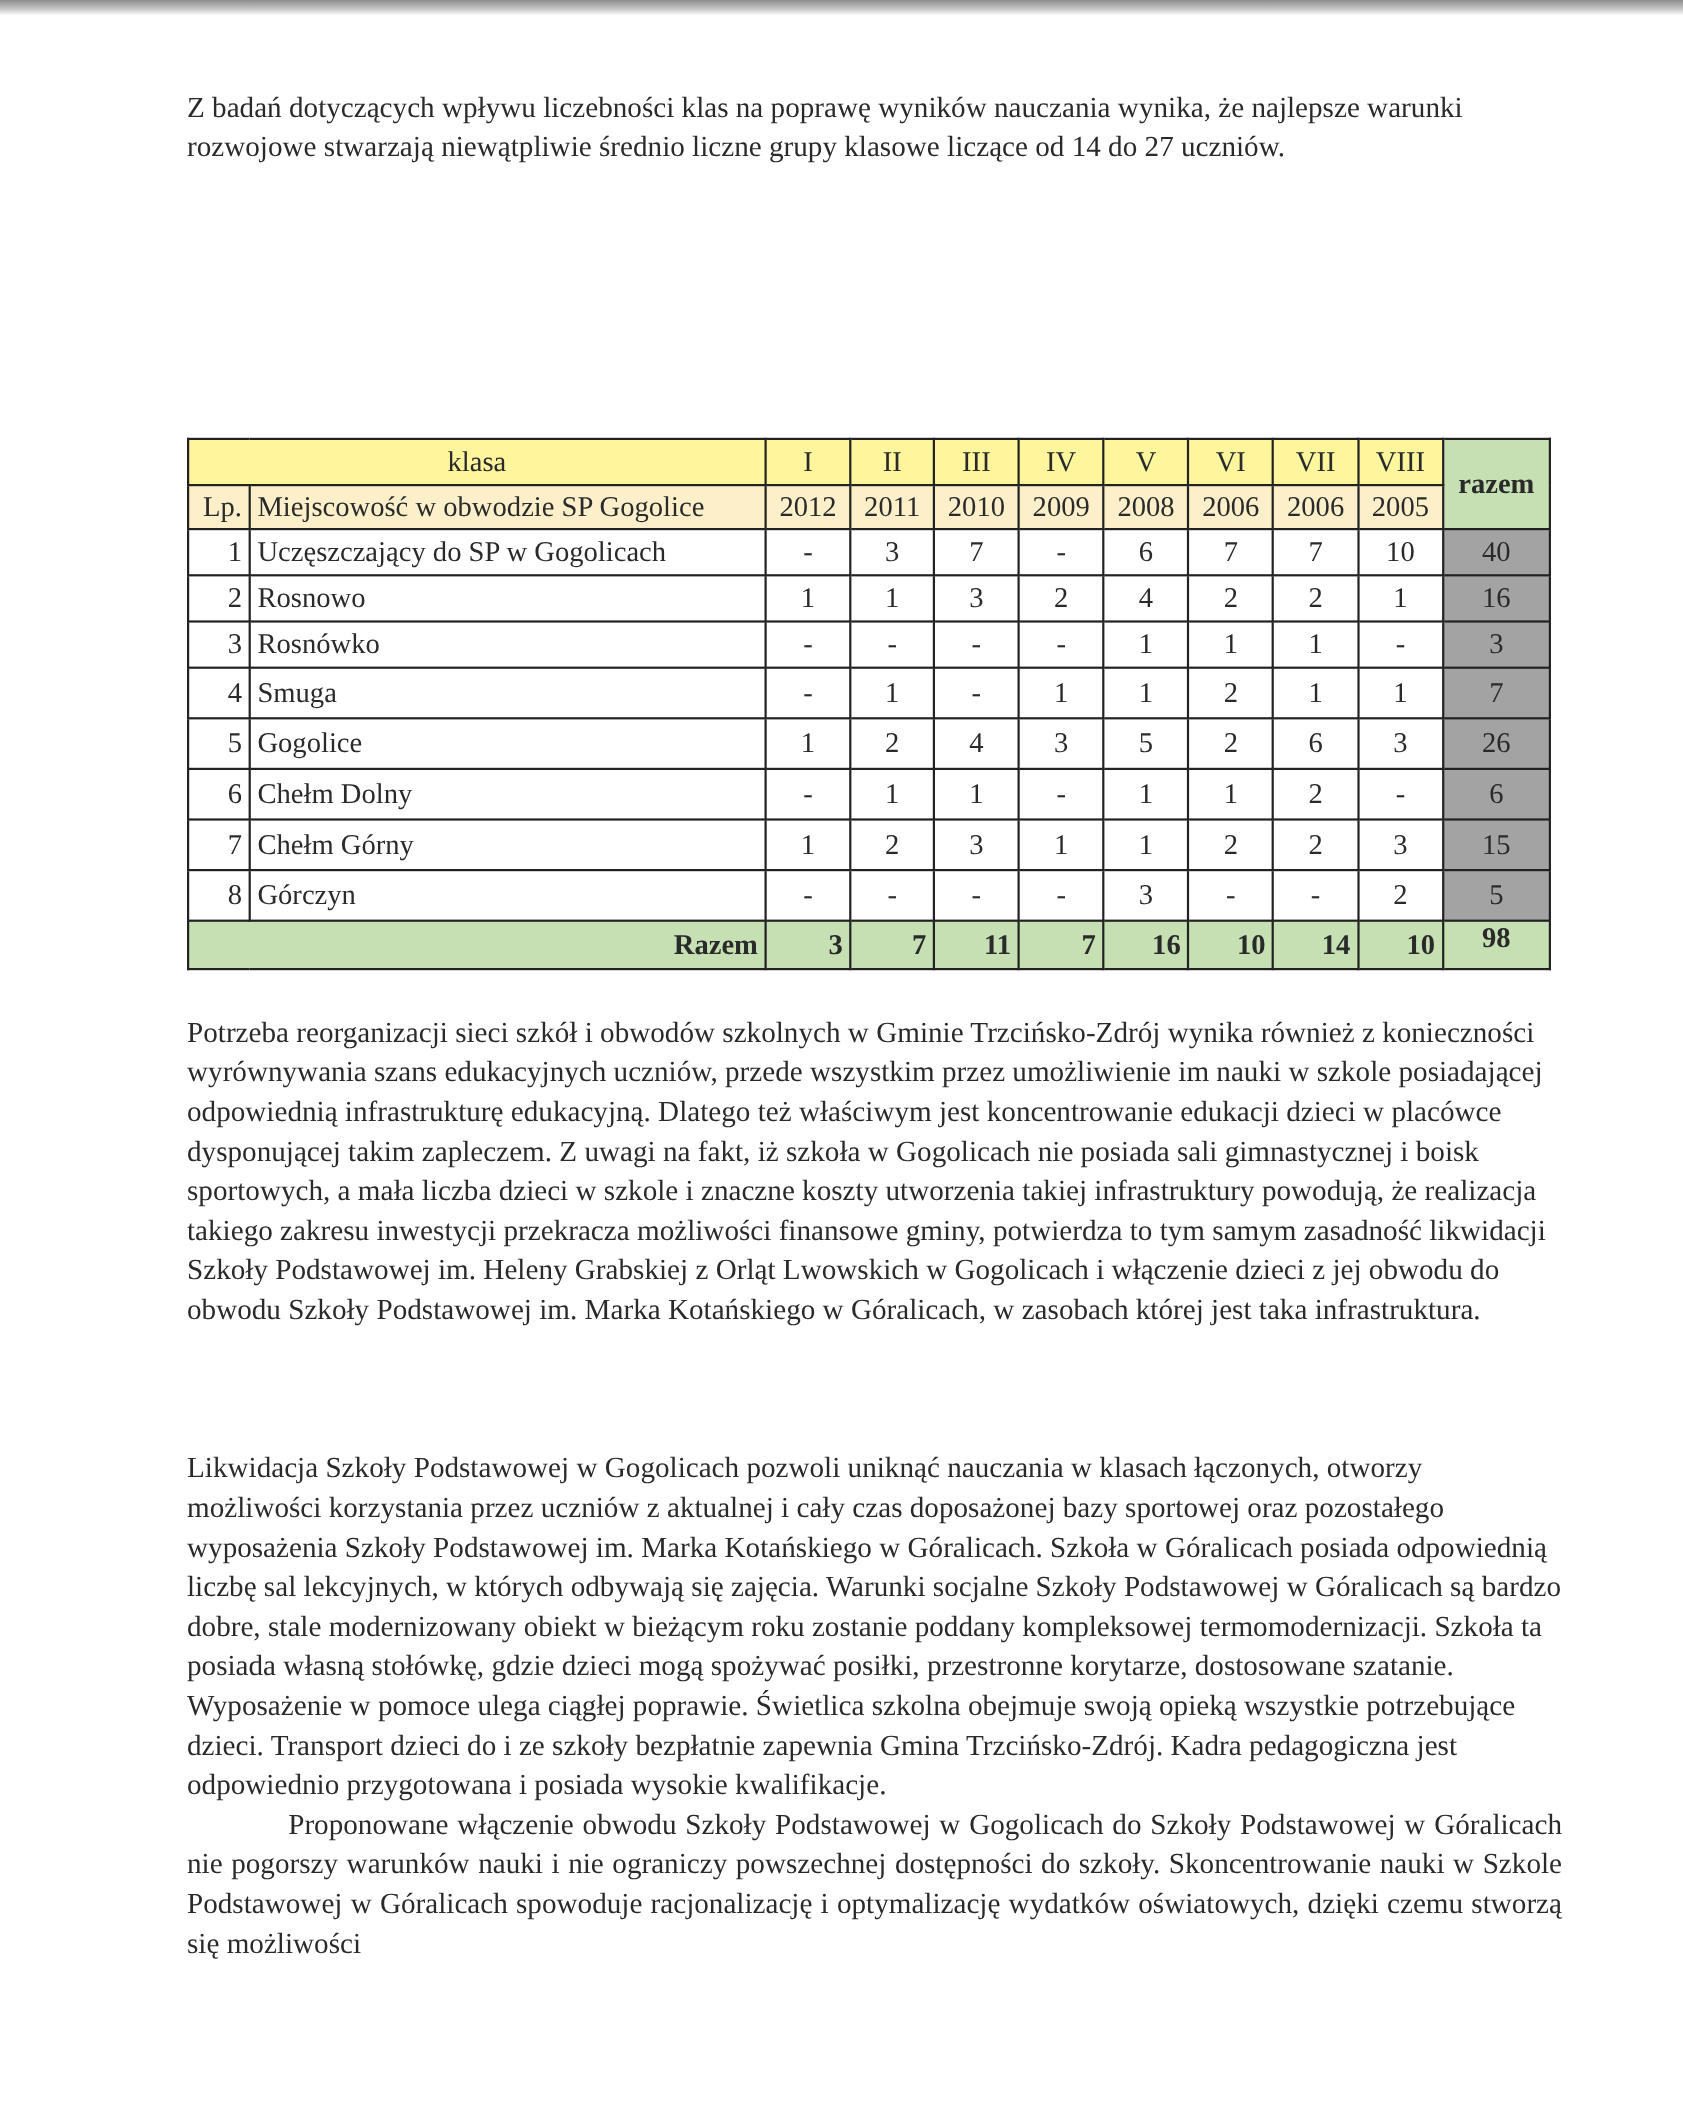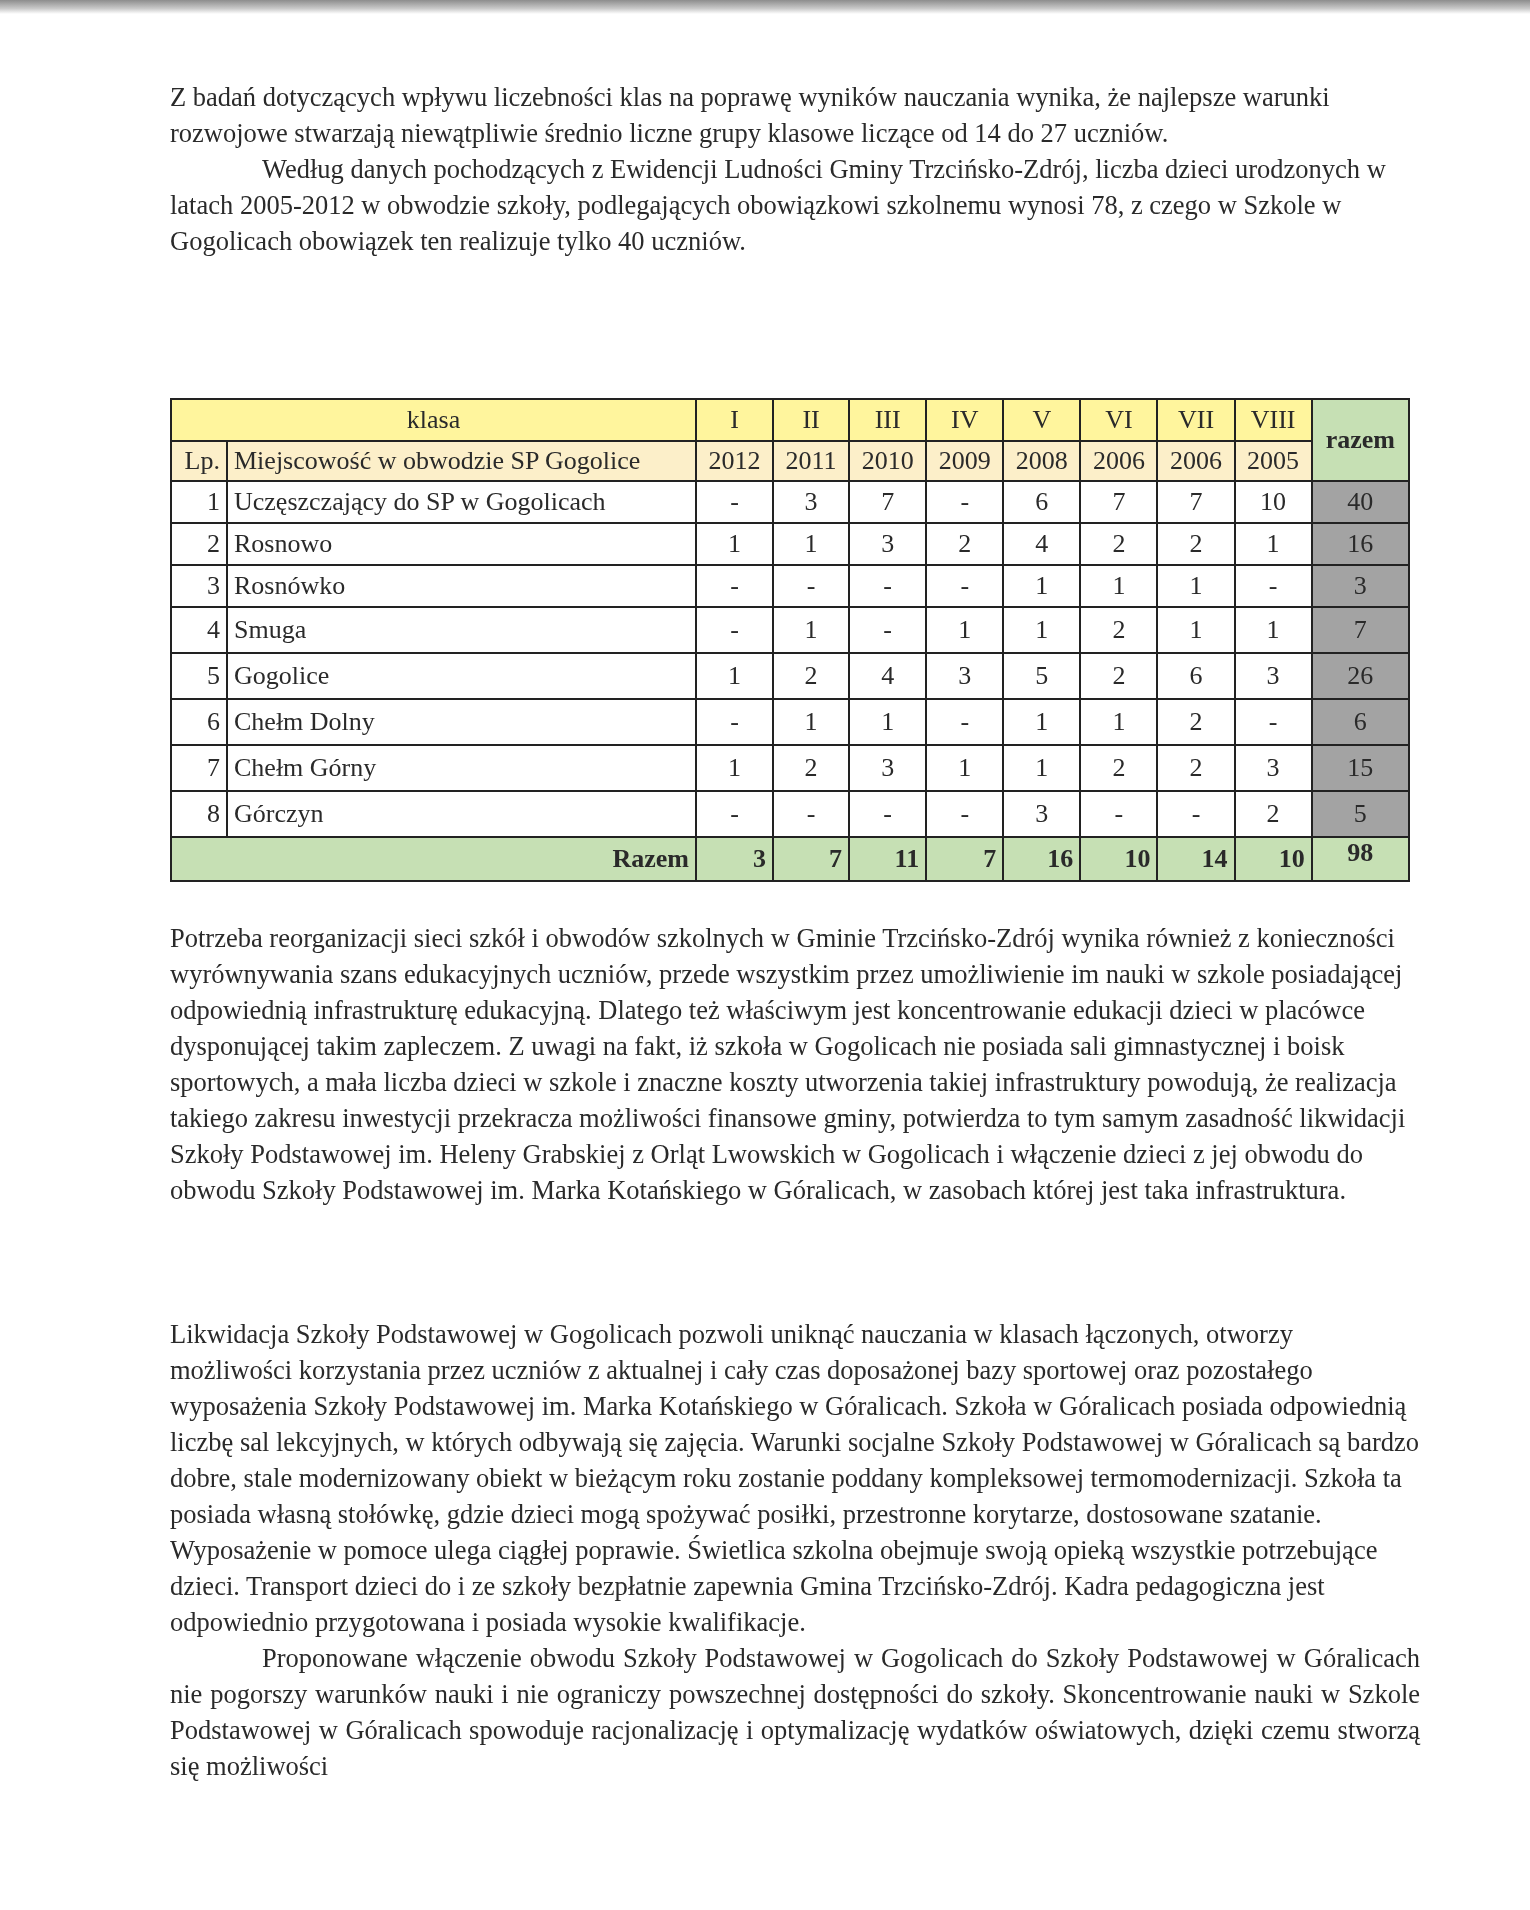--- a/index.html
+++ b/index.html
@@ -29,21 +29,20 @@
     .text-block-2 { position: absolute; left: 170px; top: 920px; width: 1250px; }
     .text-block-3 { position: absolute; left: 170px; top: 1316px; width: 1250px; }
   </style>
 </head>
 <body>
 
 <div class="topbar"></div>
 
 <div class="page">
   <p class="para last-left">Z badań dotyczących wpływu liczebności klas na poprawę wyników nauczania wynika, że najlepsze warunki rozwojowe stwarzają niewątpliwie średnio liczne grupy klasowe liczące od 14 do 27 uczniów.</p>
-  <p class="para indent last-left">Według danych pochodzących z Ewidencji Ludności Gminy Trzcińsko-Zdrój, liczba dzieci urodzonych w latach 2005-2012 w obwodzie szkoły, podlegających obowiązkowi szkolnemu wynosi 78, z czego w Szkole w Gogolicach obowiązek ten realizuje tylko 40 uczniów.</p>
 </div>
 
 <table class="data">
   <tbody>
       <tr class="h1">
     <td class="klasa" colspan="2">klasa</td>
     <td>I</td>
     <td>II</td>
     <td>III</td>
     <td>IV</td>

